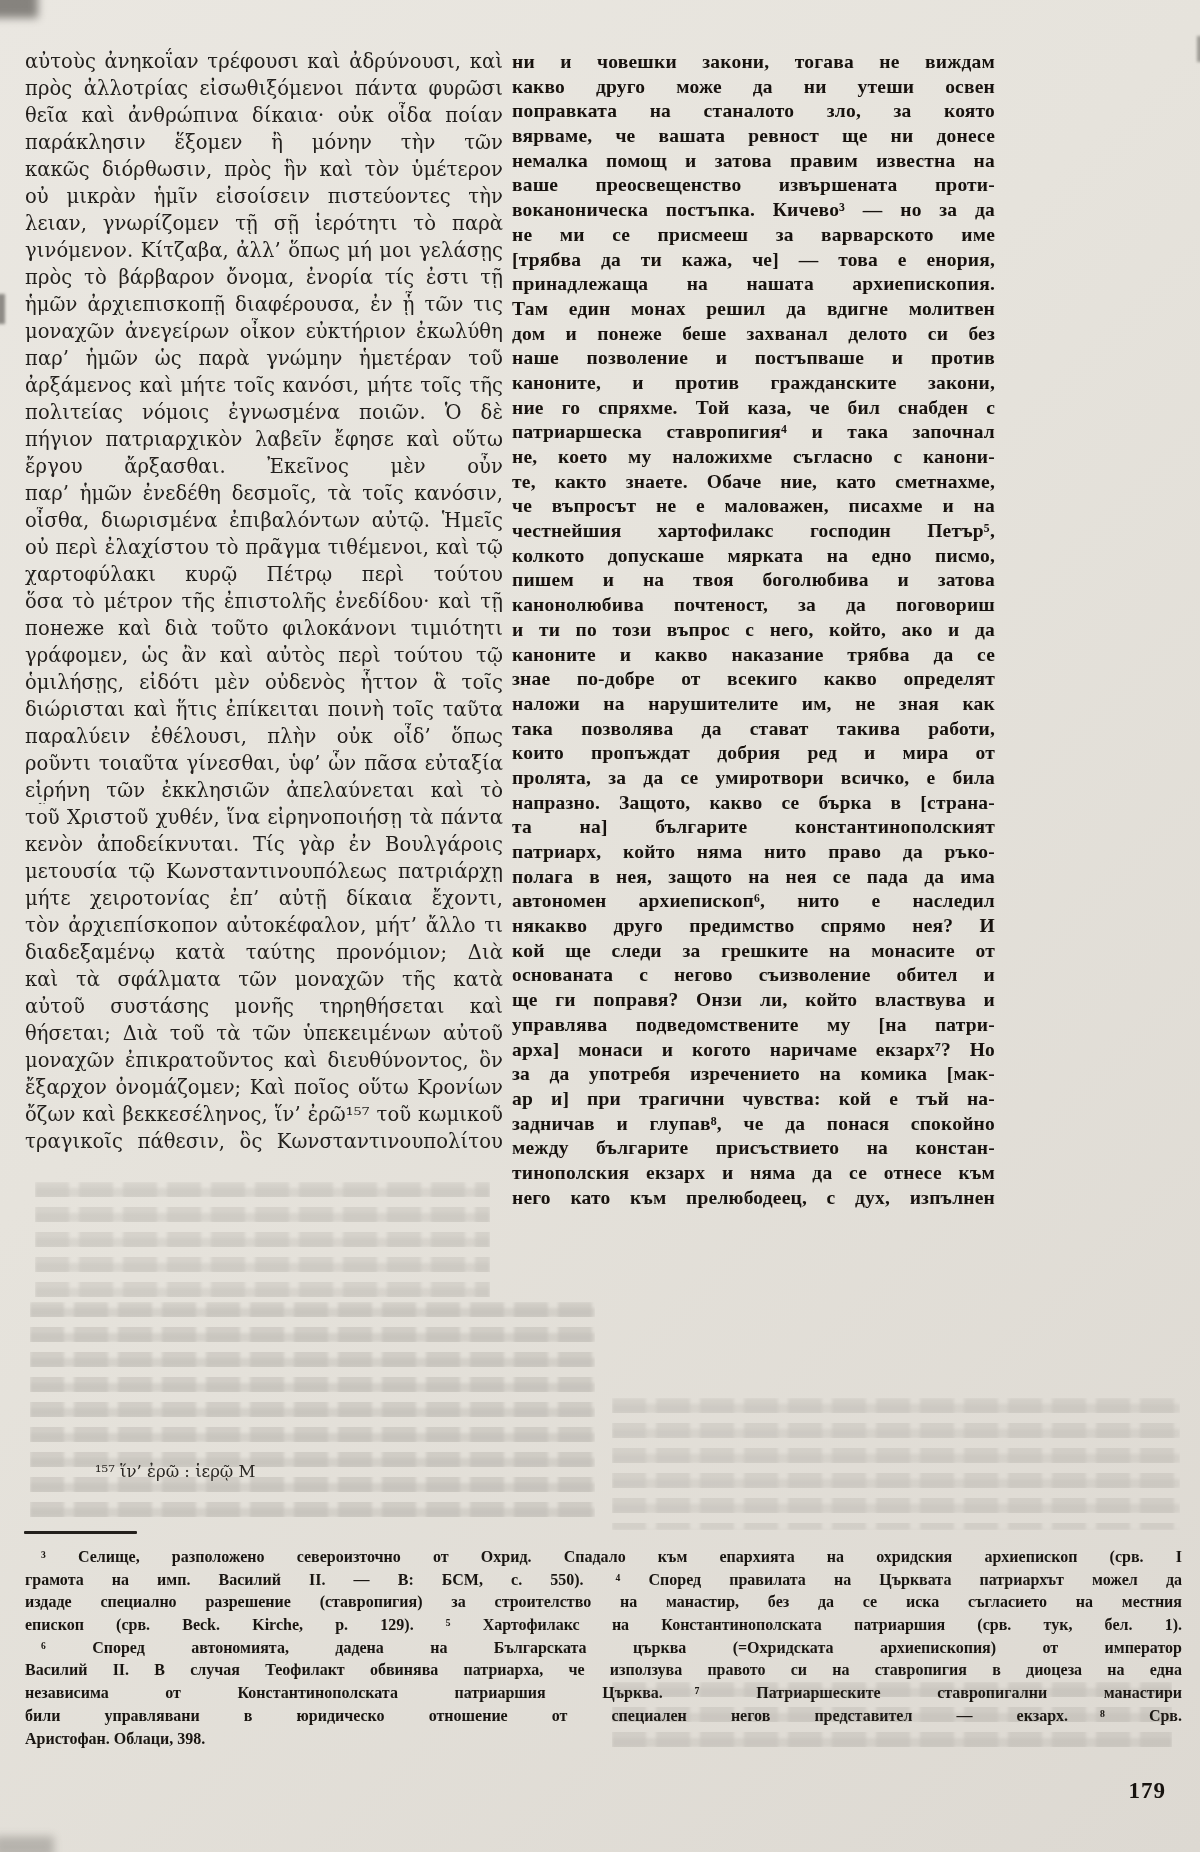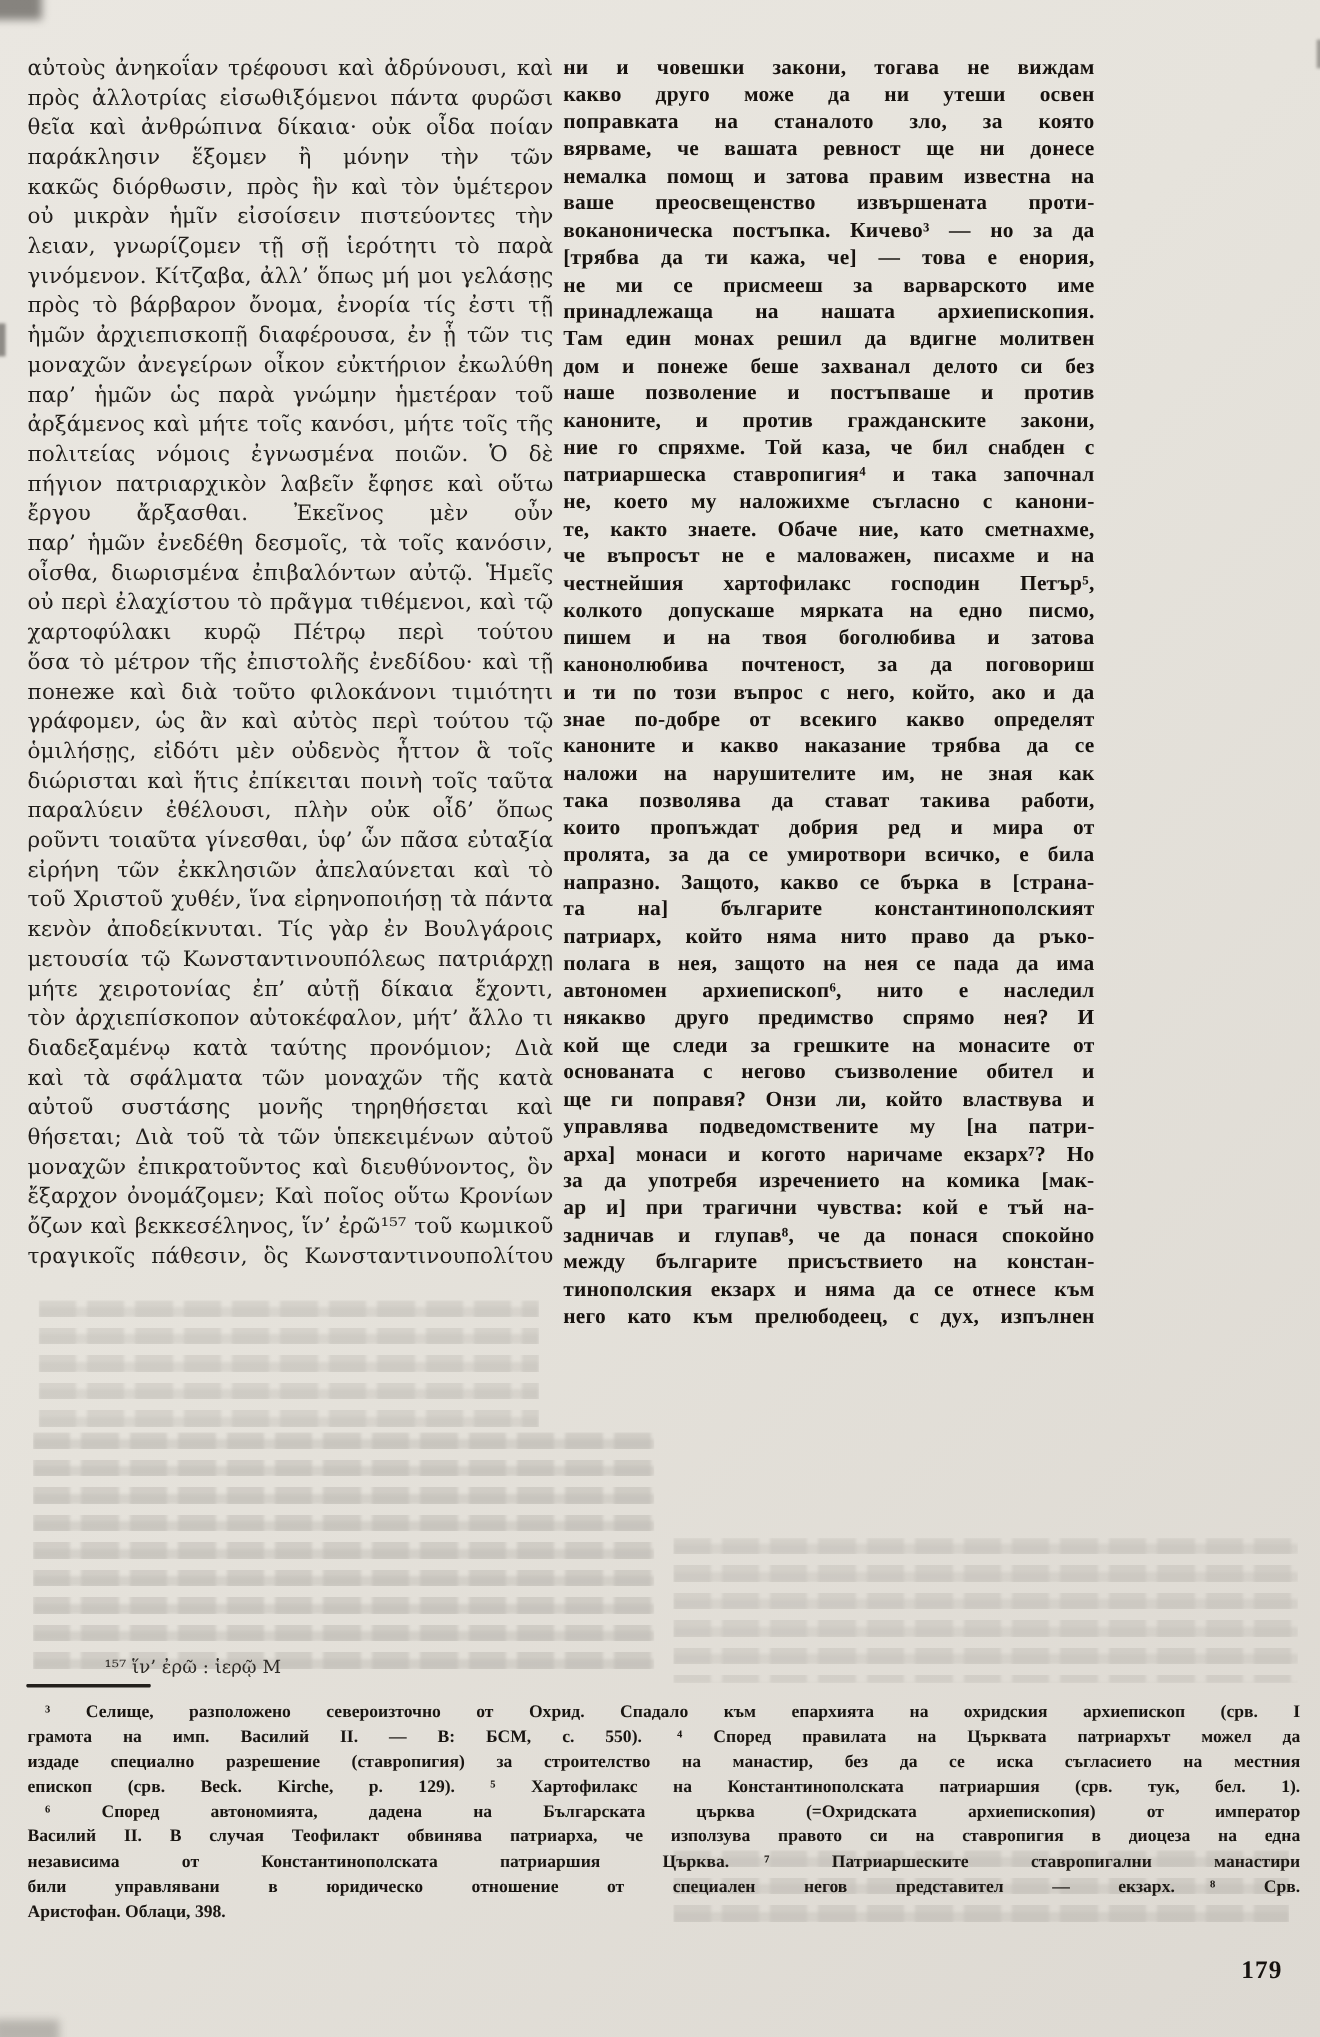--- a/index.html
+++ b/index.html
@@ -27,21 +27,21 @@
     font-weight:700;
     font-size:19.5px;line-height:24.7px;
     letter-spacing:.2px;
     color:#17120e;
   }
   #bulg-col .line{height:24.7px;overflow:hidden;text-align:justify;text-align-last:justify;}
   
   #apparatus{
     position:absolute;left:95px;top:1462px;width:400px;
     font-family:"DejaVu Serif",serif;
-    font-size:16.5px;color:#2a2723;margin-top:44px;
+    font-size:16.5px;color:#2a2723;
   }
   
   #fn-rule{
     position:absolute;left:24px;top:1531px;width:113px;height:3px;
     background:#23201c;border-radius:1px;
   }
   #footnotes{
     position:absolute;left:25px;top:1546px;width:1157px;
     font-family:"Liberation Serif","DejaVu Serif",serif;
     font-weight:700;
@@ -128,39 +128,39 @@
     </div>
 
   <div id="bulg-col" class="col">
       <div class="line">ни и човешки закони, тогава не виждам</div>
       <div class="line">какво друго може да ни утеши освен</div>
       <div class="line">поправката на станалото зло, за която</div>
       <div class="line">вярваме, че вашата ревност ще ни донесе</div>
       <div class="line">немалка помощ и затова правим известна на</div>
       <div class="line">ваше преосвещенство извършената проти-</div>
       <div class="line">воканоническа постъпка. Кичево³ — но за да</div>
+      <div class="line">не ми се присмееш за варварското име</div>
       <div class="line">[трябва да ти кажа, че] — това е енория,</div>
-      <div class="line">не ми се присмееш за варварското име</div>
       <div class="line">принадлежаща на нашата архиепископия.</div>
       <div class="line">Там един монах решил да вдигне молитвен</div>
       <div class="line">дом и понеже беше захванал делото си без</div>
       <div class="line">наше позволение и постъпваше и против</div>
       <div class="line">каноните, и против гражданските закони,</div>
       <div class="line">ние го спряхме. Той каза, че бил снабден с</div>
       <div class="line">патриаршеска ставропигия⁴ и така започнал</div>
       <div class="line">не, което му наложихме съгласно с канони-</div>
       <div class="line">те, както знаете. Обаче ние, като сметнахме,</div>
       <div class="line">че въпросът не е маловажен, писахме и на</div>
       <div class="line">честнейшия хартофилакс господин Петър⁵,</div>
       <div class="line">колкото допускаше мярката на едно писмо,</div>
       <div class="line">пишем и на твоя боголюбива и затова</div>
       <div class="line">канонолюбива почтеност, за да поговориш</div>
       <div class="line">и ти по този въпрос с него, който, ако и да</div>
+      <div class="line">каноните и какво наказание трябва да се</div>
       <div class="line">знае по-добре от всекиго какво определят</div>
-      <div class="line">каноните и какво наказание трябва да се</div>
       <div class="line">наложи на нарушителите им, не зная как</div>
       <div class="line">така позволява да стават такива работи,</div>
       <div class="line">които пропъждат добрия ред и мира от</div>
       <div class="line">пролята, за да се умиротвори всичко, е била</div>
       <div class="line">напразно. Защото, какво се бърка в [страна-</div>
       <div class="line">та на] българите константинополският</div>
       <div class="line">патриарх, който няма нито право да ръко-</div>
       <div class="line">полага в нея, защото на нея се пада да има</div>
       <div class="line">автономен архиепископ⁶, нито е наследил</div>
       <div class="line">някакво друго предимство спрямо нея? И</div>

